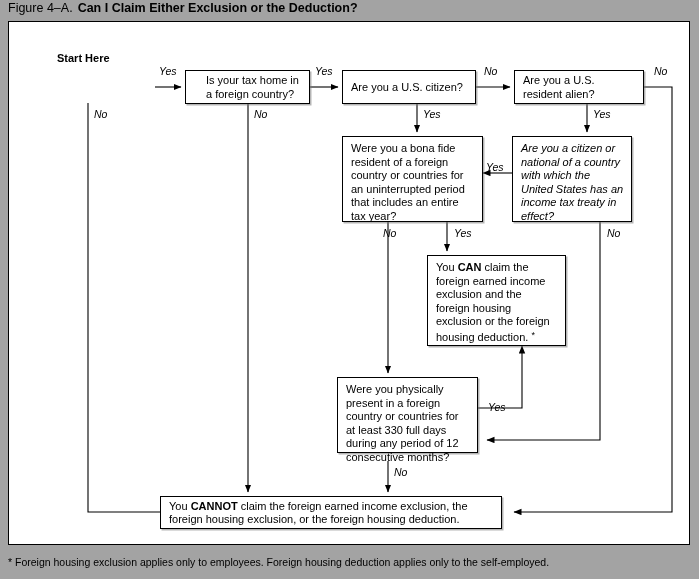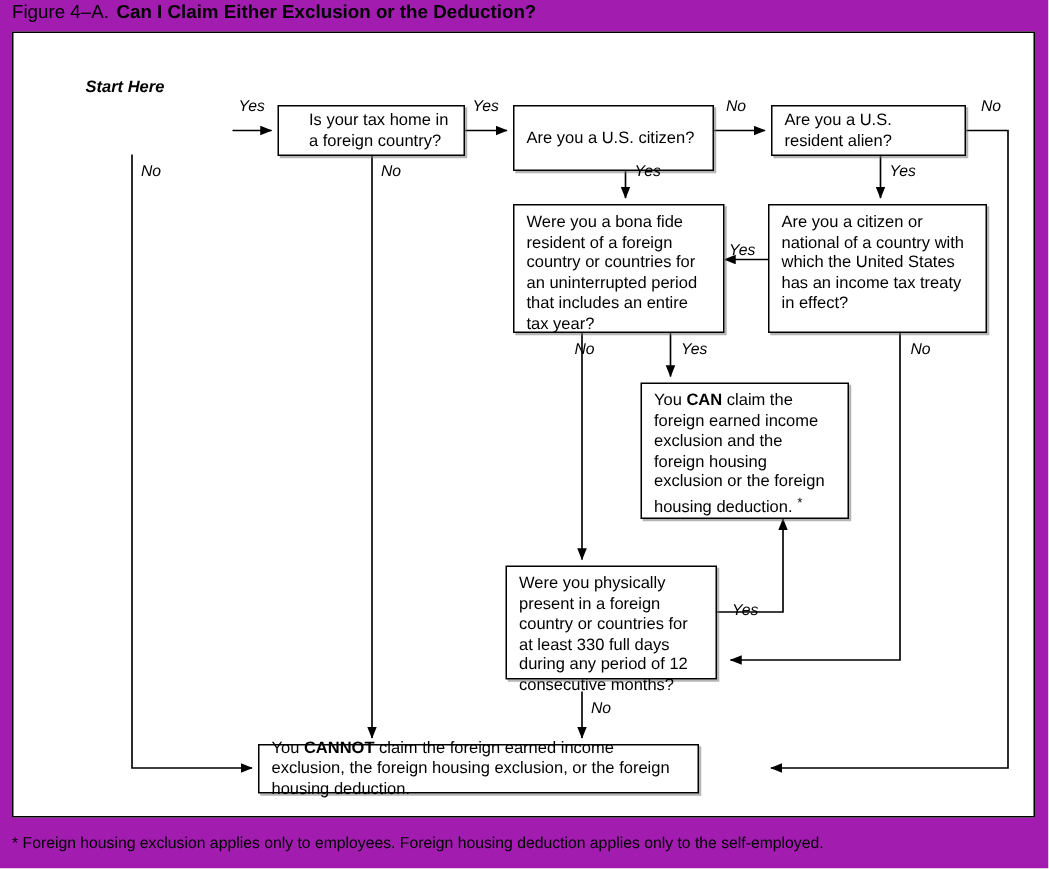--- a/index.html
+++ b/index.html
@@ -9,21 +9,21 @@
   }
   body {
     font-family: "Liberation Sans", sans-serif;
     color: #000000;
   }
   #page {
     position: relative;
     width: 699px;
     height: 579px;
     overflow: hidden;
-    background: #a21caf;
+    background: #a3a3a3;
   }
   .fig-title {
     position: absolute;
     left: 8px;
     top: 1px;
     font-size: 12.5px;
     white-space: nowrap;
     letter-spacing: 0px;
   }
   .fig-title .num {
@@ -78,21 +78,20 @@
     font-weight: bold;
   }
   .node .sup {
     font-size: 9px;
     vertical-align: 3px;
   }
   .start-here {
     position: absolute;
     font-size: 11px;
     font-weight: bold;
-    font-style: italic;
   }
   .elabel {
     position: absolute;
     font-size: 10.5px;
     font-style: italic;
     white-space: nowrap;
   }
 </style>
 </head>
 <body>
@@ -143,45 +142,45 @@
     </g>
   </svg>
 
   <div class="start-here" style="left:57px; top:52px;">Start Here</div>
 
 
   <div class="node center" style="left:185px; top:70px; width:125px; height:34px;padding-left:20px;">
     <span>Is your tax home in a foreign country?</span>
   </div>
 
-  <div class="node center" style="left:342px; top:70px; width:134px; height:44px;text-align:right;">
+  <div class="node center" style="left:342px; top:70px; width:134px; height:34px;text-align:right;">
     <span>Are you a U.S. citizen?</span>
   </div>
 
   <div class="node center" style="left:514px; top:70px; width:130px; height:34px;align-items:center;">
     <span>Are you a U.S. resident alien?</span>
   </div>
 
   <div class="node" style="left:342px; top:136px; width:141px; height:86px;">
     <span>Were you a bona fide resident of a foreign country or countries for an uninterrupted period that includes an entire tax year?</span>
   </div>
 
-  <div class="node" style="left:512px; top:136px; width:146px; height:86px;">
+  <div class="node" style="left:512px; top:136px; width:120px; height:86px;font-style:italic;">
     <span>Are you a citizen or national of a country with which the United States has an income tax treaty in effect?</span>
   </div>
 
   <div class="node" style="left:427px; top:255px; width:139px; height:91px;">
     <span>You </span><b>CAN</b><span> claim the foreign earned income exclusion and the foreign housing exclusion or the foreign housing deduction. </span><span class="sup">*</span>
   </div>
 
   <div class="node" style="left:337px; top:377px; width:141px; height:76px;">
     <span>Were you physically present in a foreign country or countries for at least 330 full days during any period of 12 consecutive months?</span>
   </div>
 
-  <div class="node center" style="left:172px; top:496px; width:294px; height:33px;">
+  <div class="node center" style="left:160px; top:496px; width:342px; height:33px;">
     <span><span>You </span><b>CANNOT</b><span> claim the foreign earned income exclusion, the foreign housing exclusion, or the foreign housing deduction.</span></span>
   </div>
 
   <div class="elabel" style="left:159px; top:65px;">Yes</div>
   <div class="elabel" style="left:94px; top:108px;">No</div>
   <div class="elabel" style="left:315px; top:65px;">Yes</div>
   <div class="elabel" style="left:254px; top:108px;">No</div>
   <div class="elabel" style="left:484px; top:65px;">No</div>
   <div class="elabel" style="left:423px; top:108px;">Yes</div>
   <div class="elabel" style="left:654px; top:65px;">No</div>

